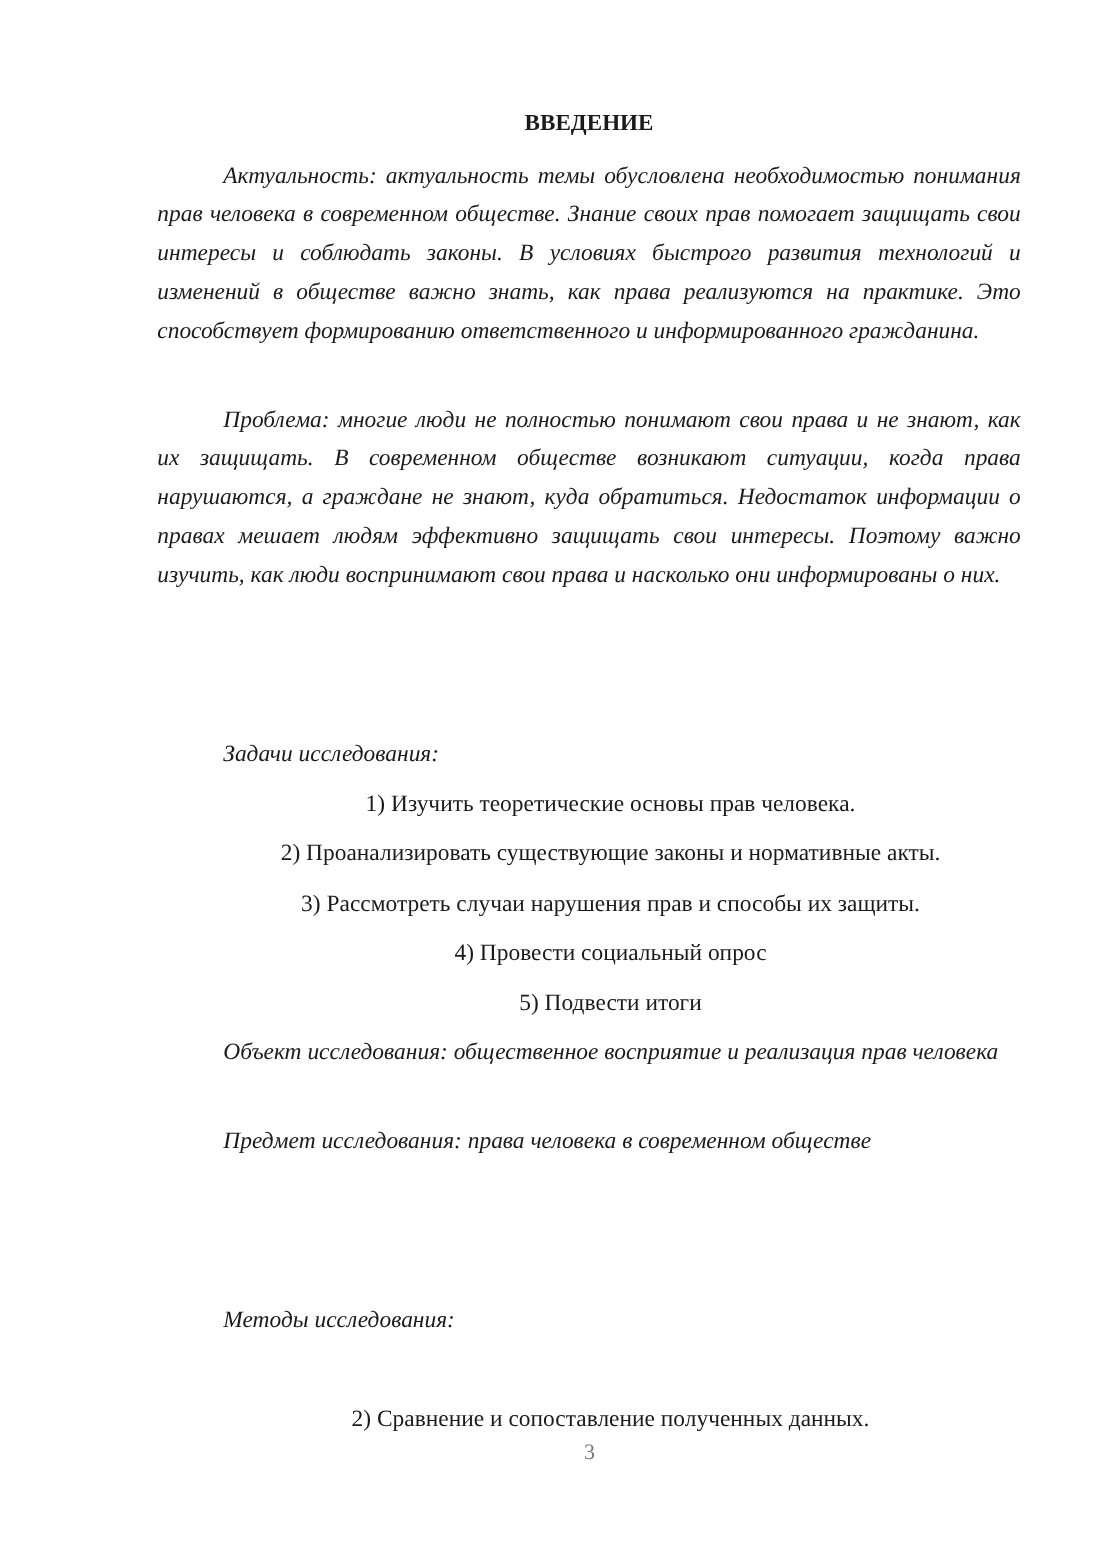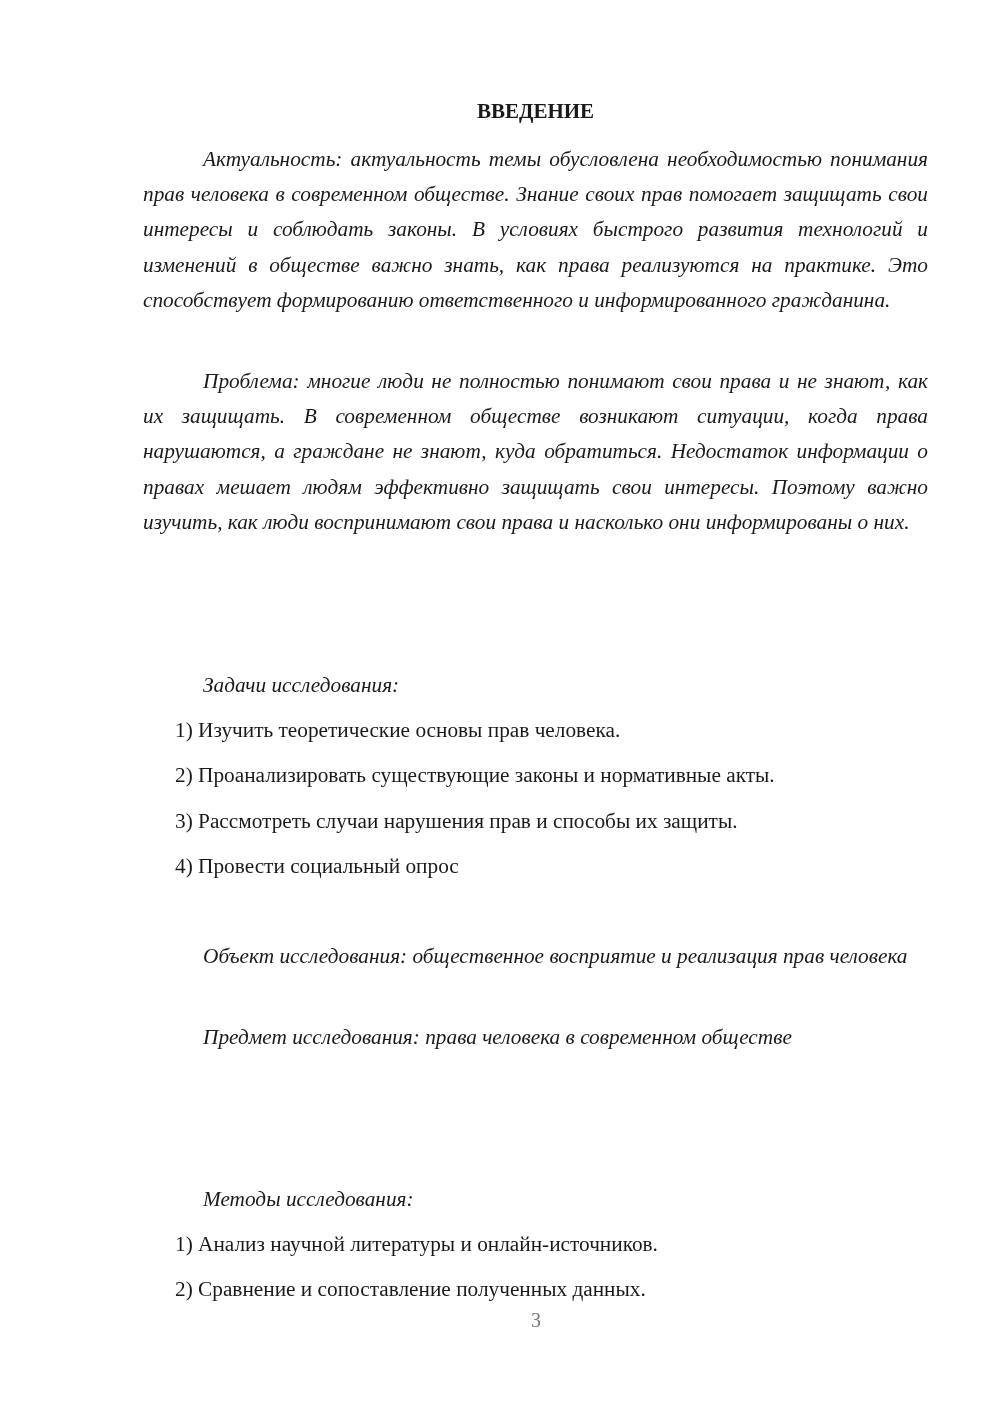--- a/index.html
+++ b/index.html
@@ -13,21 +13,21 @@
     position: absolute; top: 96px; left: 143px; width: 785px;
     text-align: center; font-weight: bold; font-size: 21px; line-height: 30px;
   }
   .p {
     position: absolute; left: 143px; width: 785px;
     font-size: 21.3px; line-height: 35.2px; text-align: justify;
     text-indent: 60px; margin: 0; font-style: italic;
   }
   .li {
     position: absolute; left: 175px; width: 760px;
-    font-size: 21.3px; line-height: 35px; margin: 0; white-space: nowrap;
+    font-size: 21.3px; line-height: 35px; margin: 0; white-space: nowrap; text-align: center;
   }
   .pagenum {
     position: absolute; top: 1306px; left: 0; width: 1000px; text-align: center;
     font-size: 20px; color: #777777; line-height: 28px;
     padding-left: 72px; box-sizing: border-box;
   }
 </style>
 </head>
 <body>
 
@@ -38,25 +38,25 @@
 
   <p class="p" style="top:364px">Проблема: многие люди не полностью понимают свои права и не знают, как их защищать. В современном обществе возникают ситуации, когда права нарушаются, а граждане не знают, куда обратиться. Недостаток информации о правах мешает людям эффективно защищать свои интересы. Поэтому важно изучить, как люди воспринимают свои права и насколько они информированы о них.</p>
 
 
   <p class="p" style="top:668px">Задачи исследования:</p>
 
   <p class="li" style="top:713px">1) Изучить теоретические основы прав человека.</p>
   <p class="li" style="top:758px">2) Проанализировать существующие законы и нормативные акты.</p>
   <p class="li" style="top:804px">3) Рассмотреть случаи нарушения прав и способы их защиты.</p>
   <p class="li" style="top:849px">4) Провести социальный опрос</p>
+  <p class="li" style="top:894px">5) Подвести итоги</p>
 
   <p class="p" style="top:939px">Объект исследования: общественное восприятие и реализация прав человека</p>
 
   <p class="p" style="top:1020px">Предмет исследования: права человека в современном обществе</p>
 
 
   <p class="p" style="top:1182px">Методы исследования:</p>
 
-  <p class="li" style="top:1227px">1) Анализ научной литературы и онлайн-источников.</p>
   <p class="li" style="top:1272px">2) Сравнение и сопоставление полученных данных.</p>
 
   <div class="pagenum">3</div>
 </div>
 
 </body></html>

